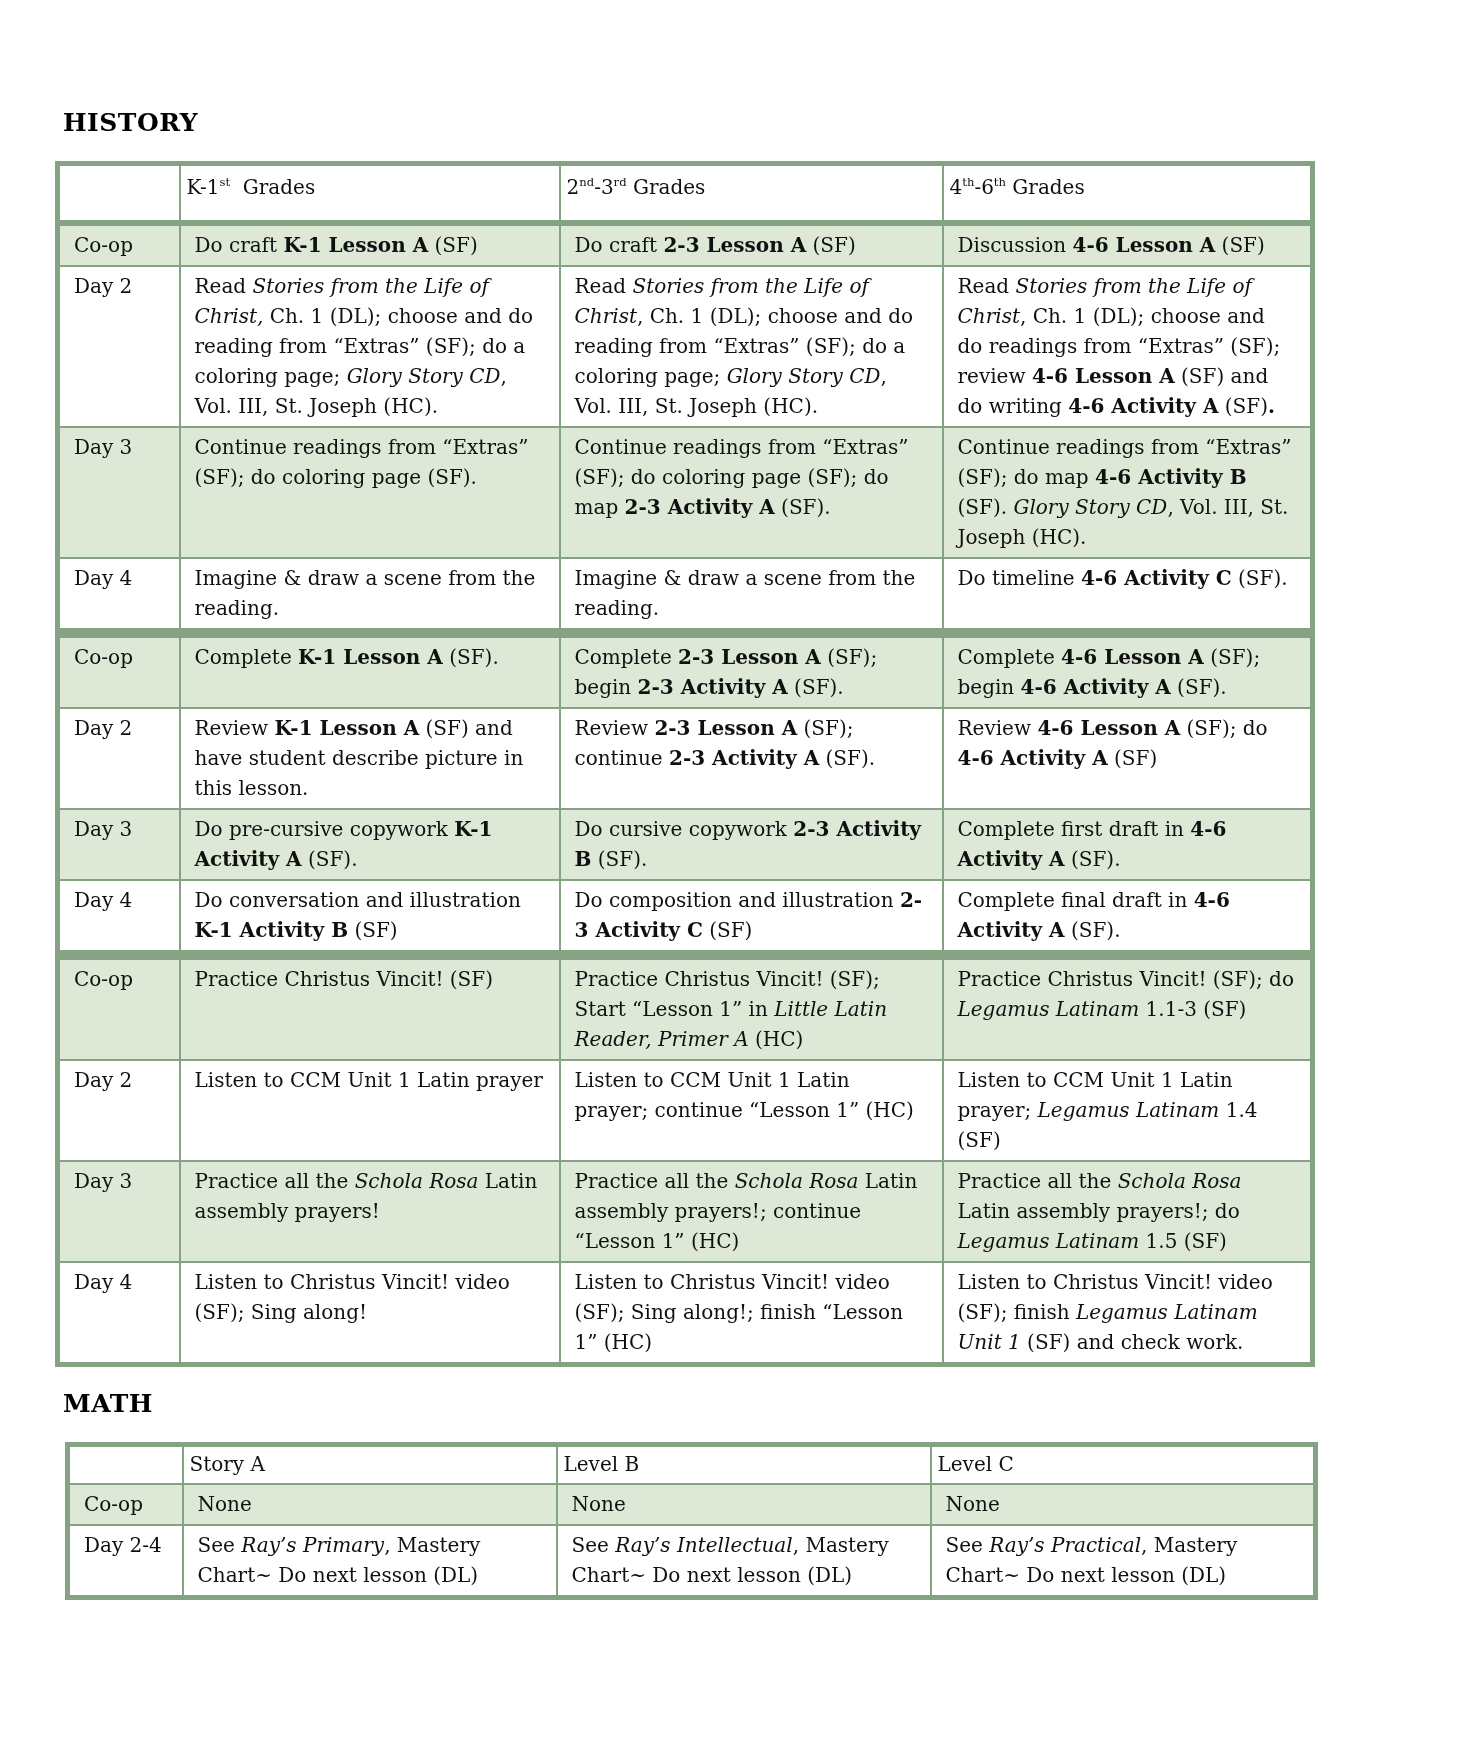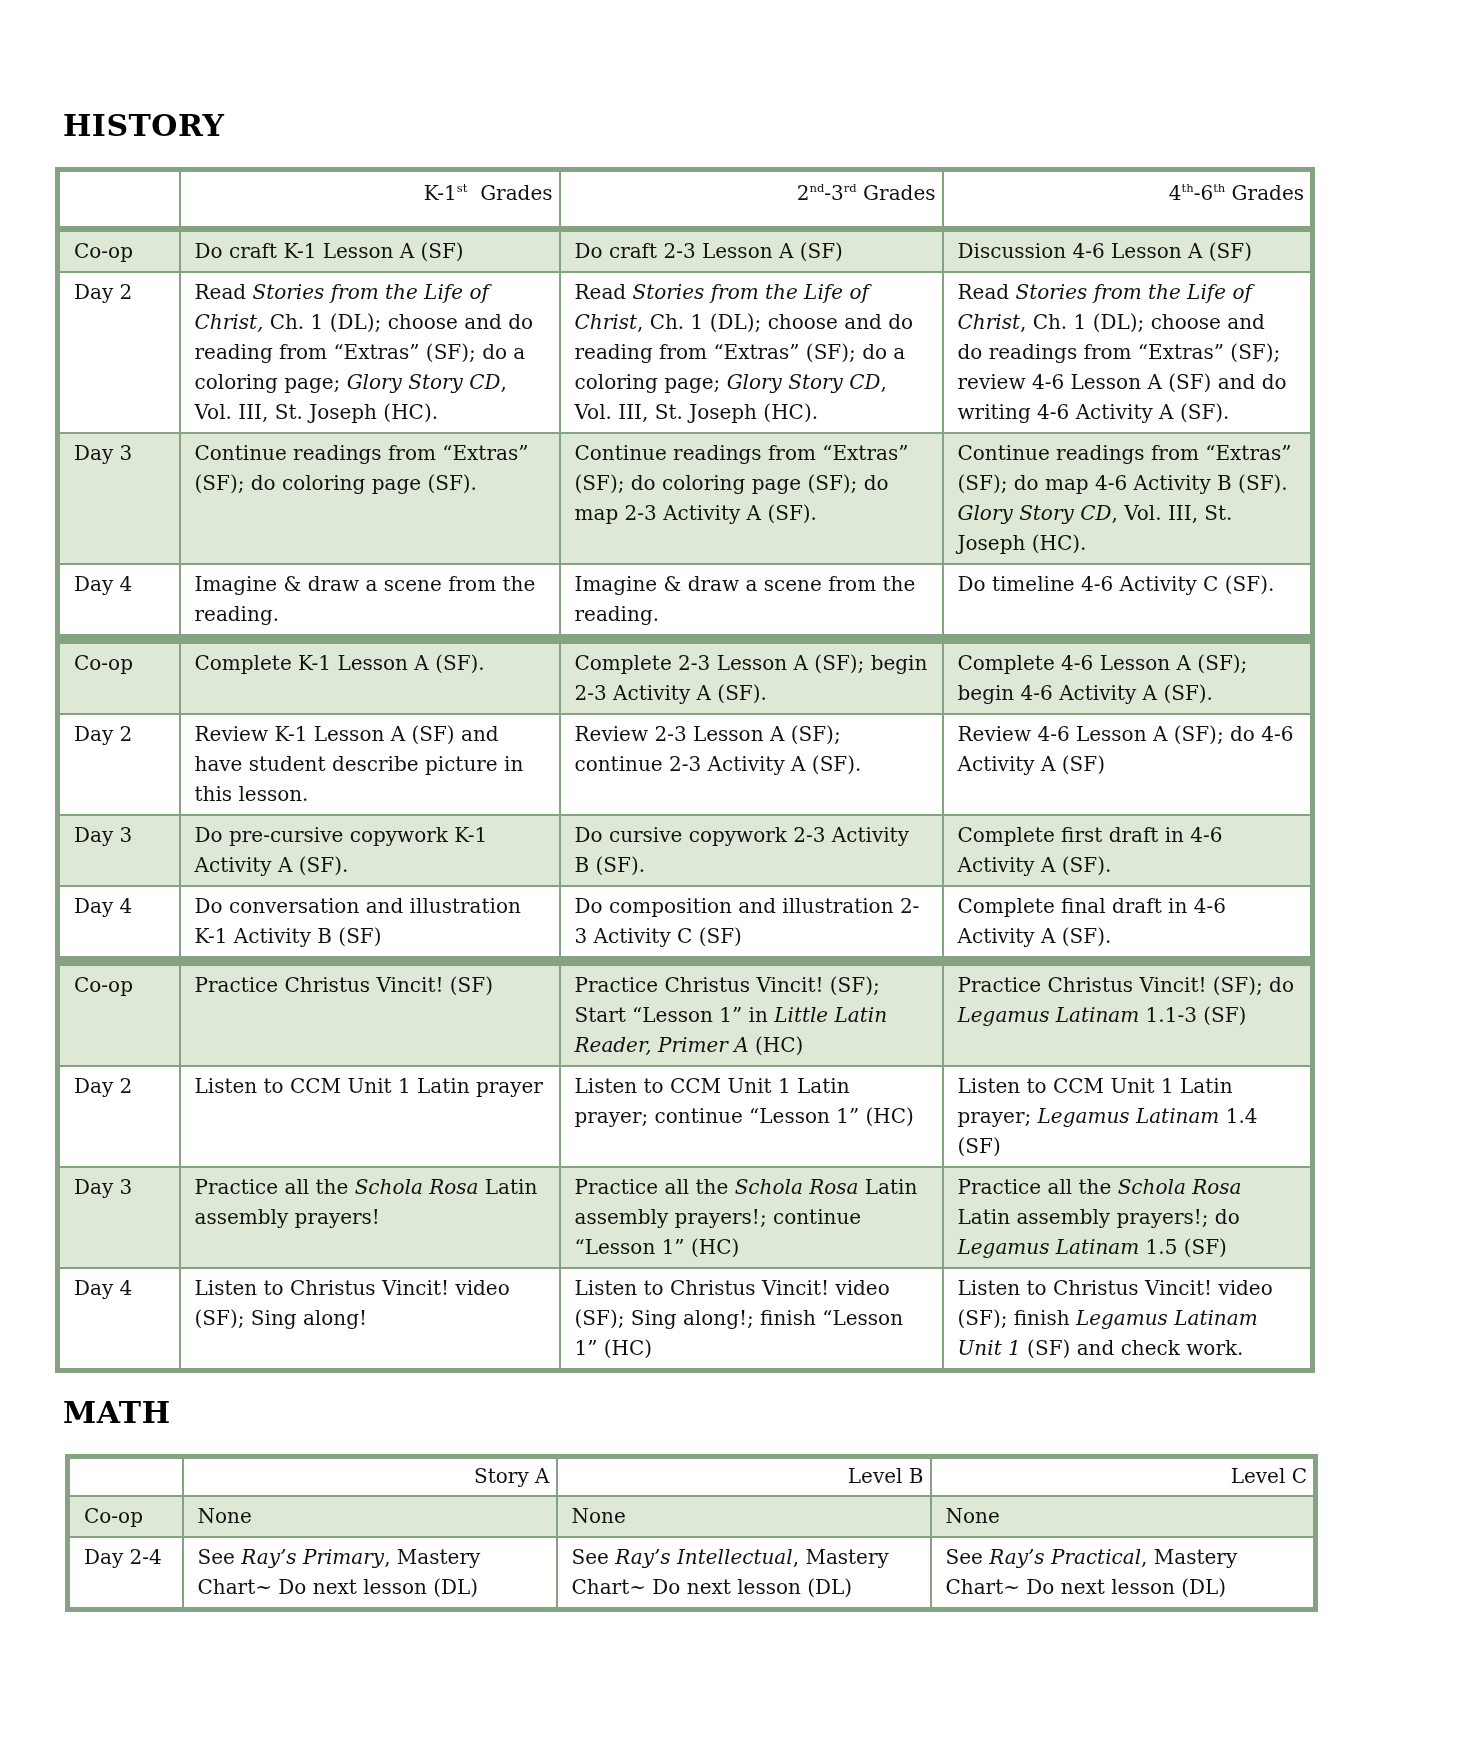--- a/index.html
+++ b/index.html
@@ -9,45 +9,45 @@
   }
   *{box-sizing:border-box;}
   html,body{margin:0;padding:0;}
   body{
     width:1464px;height:1757px;overflow:hidden;
     background:#ffffff;color:var(--ink);
     font-family:"DejaVu Serif","Liberation Serif",serif;
   }
   .page{padding:108px 150px 0 55px;}
   h2.section-title{
-    font-size:30px;font-weight:700;letter-spacing:.5px;
+    font-size:25px;font-weight:700;letter-spacing:.5px;
     margin:22px 0 24px 8px;color:#000;
   }
   h2.first{margin-top:0;}
   table.sched{
     border-collapse:collapse;table-layout:fixed;
     border:5px solid var(--border-green);
     width:1255px;
   }
   table.math{width:1248px;margin-left:10px;}
   table.sched td, table.sched th{
     border:2px solid var(--border-green);
     vertical-align:top;text-align:left;
     font-size:20px;line-height:1.5;font-weight:400;
     padding:4px 14px 5px 14px;color:var(--ink);
     word-wrap:break-word;
   }
   table.sched th{
-    text-align:right;padding:6px 6px 18px 6px;background:#fff;
+    text-align:left;padding:6px 6px 18px 6px;background:#fff;
   }
   table.math th{padding:2px 6px 4px 6px;}
   table.sched tr.shaded td{background:var(--shade-green);}
   table.thick-sep tr.header-row th{border-bottom:6px solid var(--border-green);}
   td.day-label{padding-left:22px;}
-  .b{font-weight:400;}
+  .b{font-weight:700;}
   .i{font-style:italic;}
   .sup{vertical-align:super;font-size:0.58em;line-height:0;}
   col.c-day{width:122px;} col.c-a{width:380px;} col.c-b{width:383px;} col.c-c{width:370px;}
   table.math col.c-day{width:115px;} table.math col.c-a{width:374px;}
   table.math col.c-b{width:374px;} table.math col.c-c{width:385px;}
 </style>
 </head>
 <body>
 
 <div class="page">

